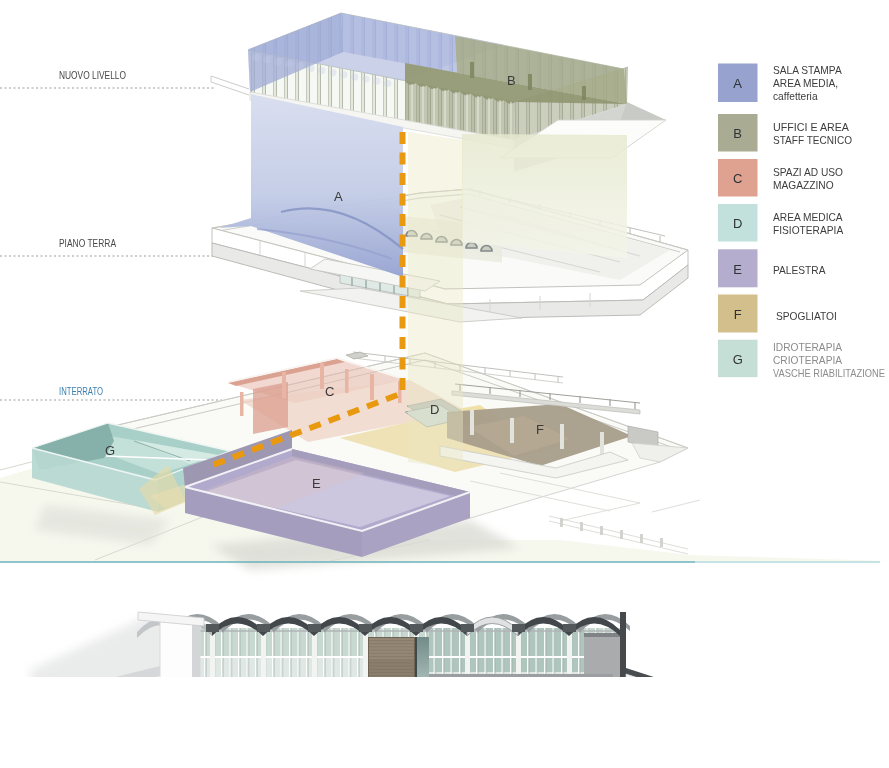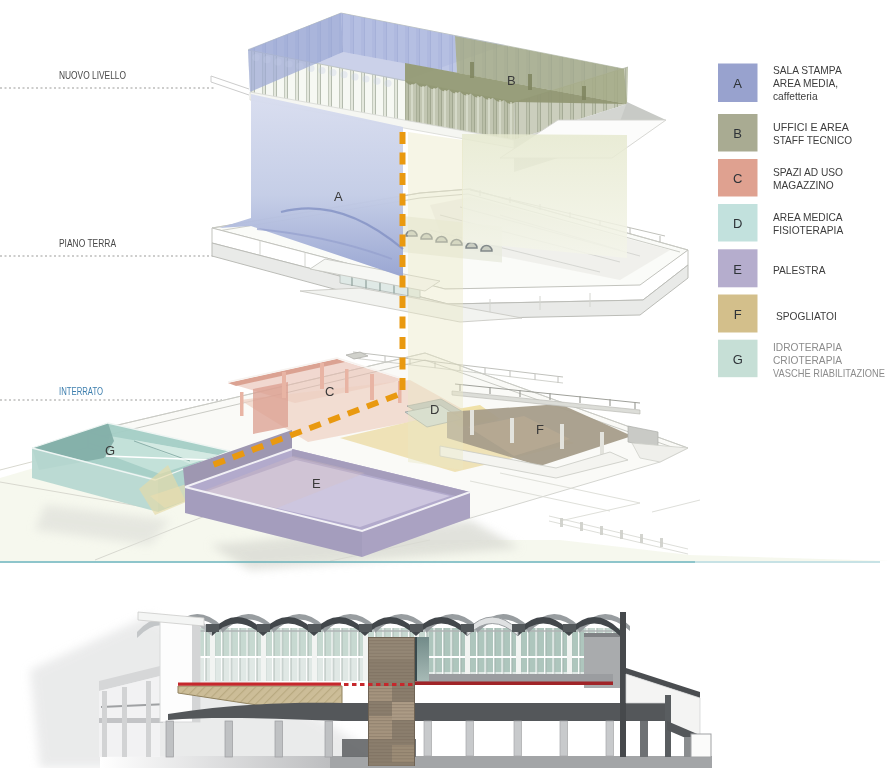--- a/index.html
+++ b/index.html
@@ -1,16 +1,16 @@
 <!DOCTYPE html>
 <html><head>
 <meta charset="utf-8">
 <style>
   html,body{margin:0;padding:0;background:#ffffff;}
-  .wrap{position:relative;width:889px;height:768px;background:#fff;overflow:hidden;
+  .wrap{position:relative;width:889px;height:677px;background:#fff;overflow:hidden;
         font-family:"Liberation Sans",sans-serif;}
   svg{position:absolute;left:0;top:0;}
   text{font-family:"Liberation Sans",sans-serif;}
 </style>
 </head>
 <body>
 <div class="wrap">
 <svg width="889" height="768" viewBox="0 0 889 768">
 <defs>
   <linearGradient id="blueface" x1="0" y1="0" x2="0" y2="1">

